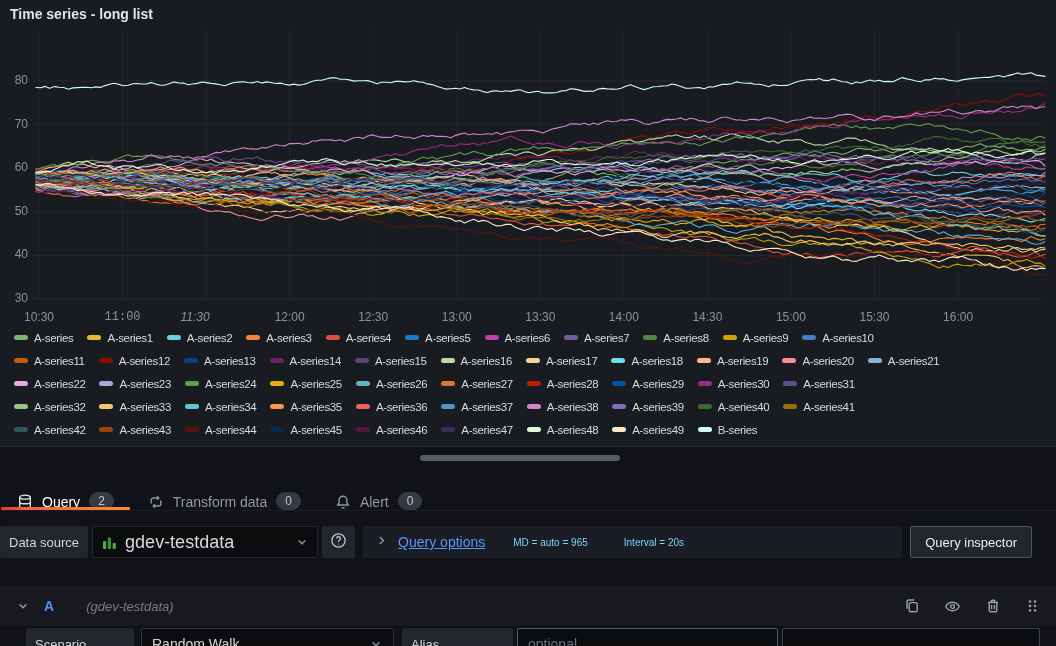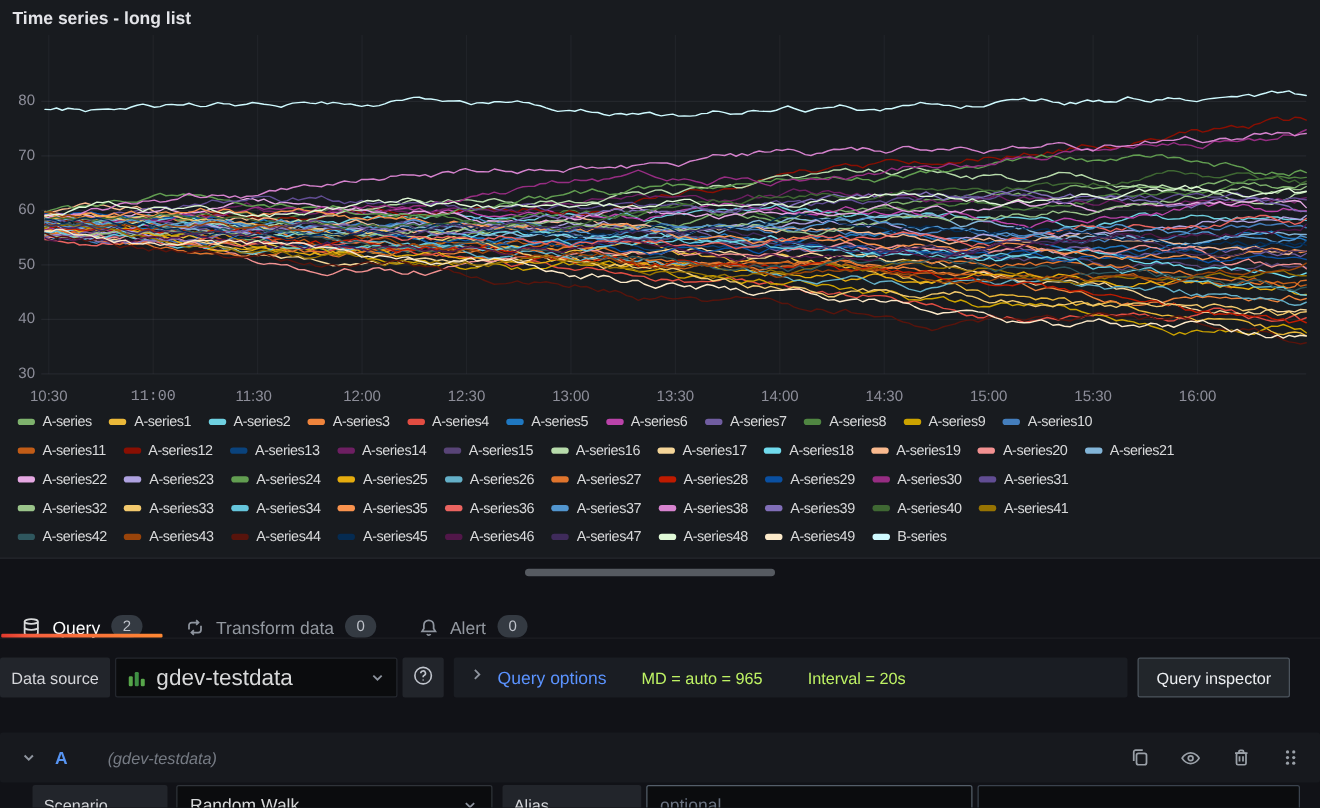--- a/index.html
+++ b/index.html
@@ -50,22 +50,22 @@
   .ds-label { margin-right:4px; }
   .ds-picker { width:226px; margin-right:4px; background:#0b0c0e; border:1px solid #24272e;
     border-radius:2px; display:flex; align-items:center; padding:0 9px; cursor:pointer; position:relative; }
   .ds-picker-text { font-size:18px; color:#d8d9da; margin-left:8px; }
   .ds-picker .chev { position:absolute; right:8px; color:#8e949e; display:flex; }
   .help-btn { width:33px; margin-right:8px; background:#22252b; border:none; border-radius:2px;
     color:#c0c4cc; display:flex; align-items:center; justify-content:center; cursor:pointer; }
   .qopts-bar { flex:1; margin-right:8px; background:#1a1d23; border-radius:2px; display:flex;
     align-items:center; padding:0 12px; }
   .qopts-toggle { display:flex; align-items:center; cursor:pointer; }
-  .qopts-label { font-size:14px; font-weight:500; color:#5b93ff; margin-left:10px; }
-  .qopts-meta { font-size:13px; color:#bef264; margin-left:28px; }
+  .qopts-label { font-size:14px; font-weight:500; color:#5b93ff; margin-left:10px;text-decoration:underline; }
+  .qopts-meta { font-size:10px; color:#7dd3fc; margin-left:28px; }
   .qopts-meta + .qopts-meta { margin-left:36px; }
   .inspector-btn { background:#22262b; border:1px solid #4c545d; border-radius:2px;
     color:#eceef1; font-size:13px; font-weight:500; padding:0 14px; cursor:pointer;
     font-family:inherit; }
 
   
   .qrow-header { position:absolute; left:0; top:586px; width:1056px; height:40px;
     background:#17191e; border-radius:2px; display:flex; align-items:center; padding:0 16px; }
   .qrow-chevron { color:#8e949e; display:flex; margin-right:14px; cursor:pointer; }
   .qrow-refid { font-size:14px; font-weight:700; color:#5794f2; margin-right:32px; cursor:pointer; }
@@ -169,21 +169,21 @@
         <div class="ytick" style="top: 291px;">30</div>
         <div class="ytick" style="top: 247.4px;">40</div>
         <div class="ytick" style="top: 203.8px;">50</div>
         <div class="ytick" style="top: 160.2px;">60</div>
         <div class="ytick" style="top: 116.6px;">70</div>
         <div class="ytick" style="top: 73px;">80</div>
       </div>
     <div id="xticks">
         <div class="xtick" style="left: 16px;">10:30</div>
         <div class="xtick" style="left: 99.55px; font-family: Liberation Mono, monospace;">11:00</div>
-        <div class="xtick" style="left: 180px;">11:30</div>
+        <div class="xtick" style="left: 172px; font-style: italic;">11:30</div>
         <div class="xtick" style="left: 266.65px;">12:00</div>
         <div class="xtick" style="left: 350.2px;">12:30</div>
         <div class="xtick" style="left: 433.75px;">13:00</div>
         <div class="xtick" style="left: 517.3px;">13:30</div>
         <div class="xtick" style="left: 600.85px;">14:00</div>
         <div class="xtick" style="left: 684.4px;">14:30</div>
         <div class="xtick" style="left: 767.95px;">15:00</div>
         <div class="xtick" style="left: 851.5px;">15:30</div>
         <div class="xtick" style="left: 935.05px;">16:00</div>
       </div>

